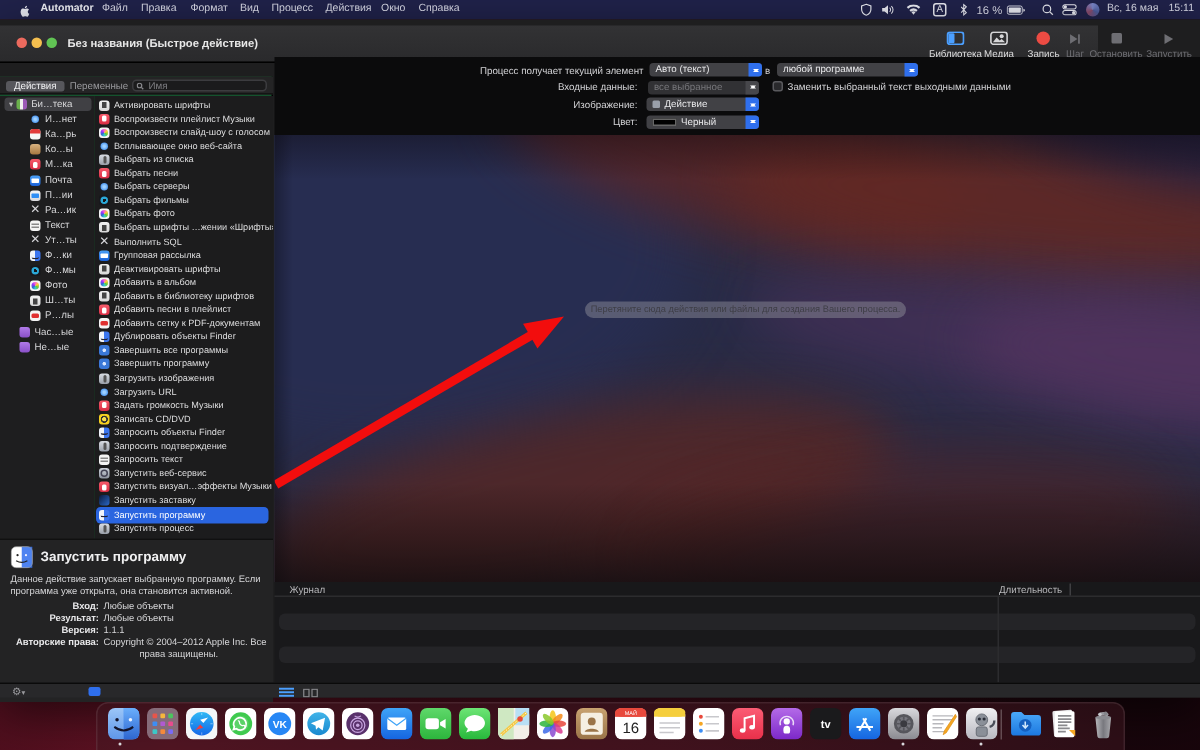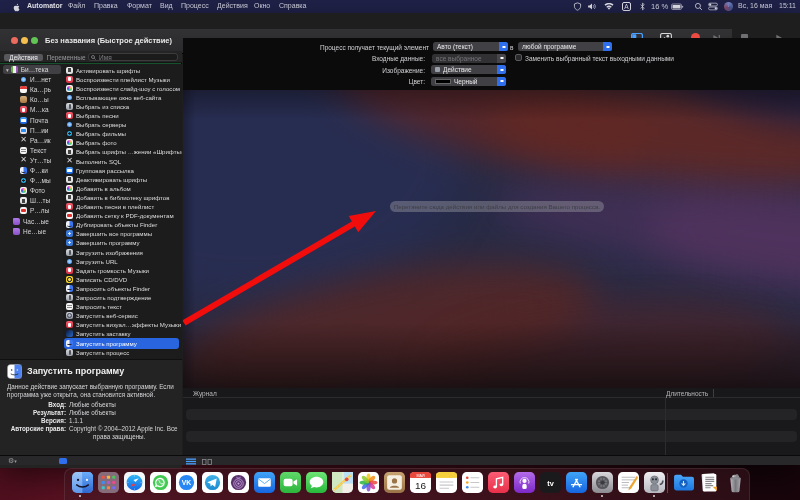--- a/index.html
+++ b/index.html
@@ -18,21 +18,21 @@
 
   
   #menubar { left:0; top:0; width:800px; height:13px; background:#20224a;
     color:#d8d9e6; font-size:7px; display:flex; align-items:center; }
 
   
   #win { left:0; top:13px; width:800px; height:452px; background:#1e1e1f;
     box-shadow:0 10px 30px rgba(0,0,0,.6); }
 
   
-  #titlebar { left:0; top:16px; width:732px; height:25px;
+  #titlebar { left:0; top:4px; width:732px; height:25px;
     background:linear-gradient(#323234,#2a2a2c); border-bottom:1px solid #000; }
   .tl { width:7px; height:7px; border-radius:50%; top:8px; }
   .tbl { top:15.5px; width:60px; text-align:center; font-size:6.5px; color:#dededf; }
   .tbl.dis { color:#6e6e73; }
 
   
   #sidebar { left:0; top:38px; width:182px; height:417px; background:#14532d; border-right:1px solid #000; }
   #tabbar { left:0; top:0; width:182px; height:12px; background:#242425; border-bottom:1px solid #141414;}
   #catcol { left:0; top:13px; width:63px; height:296px; background:#1e1e1f; }
   #actcol { left:63px; top:13px; width:119px; height:296px; background:#1c1c1d; }

